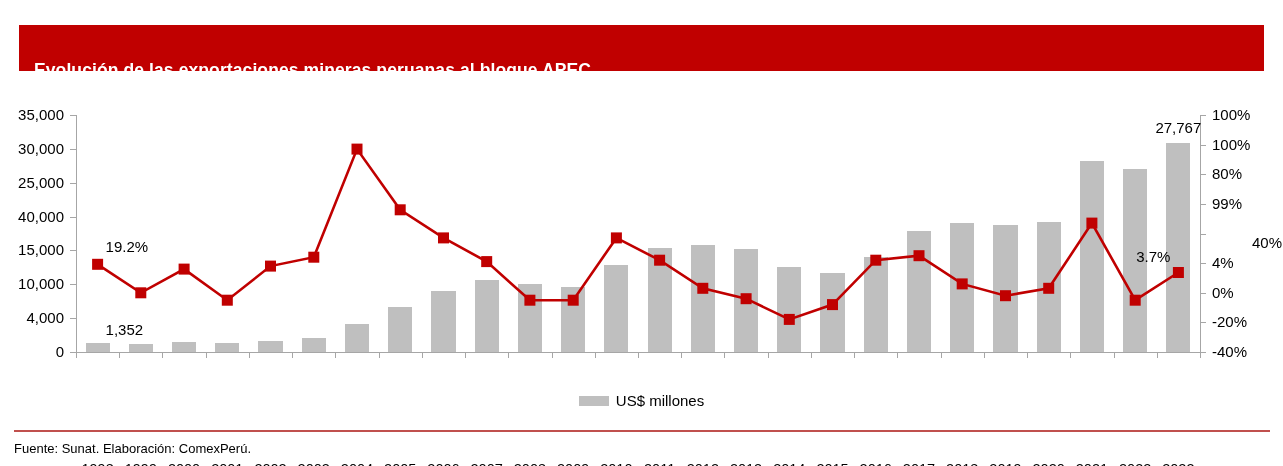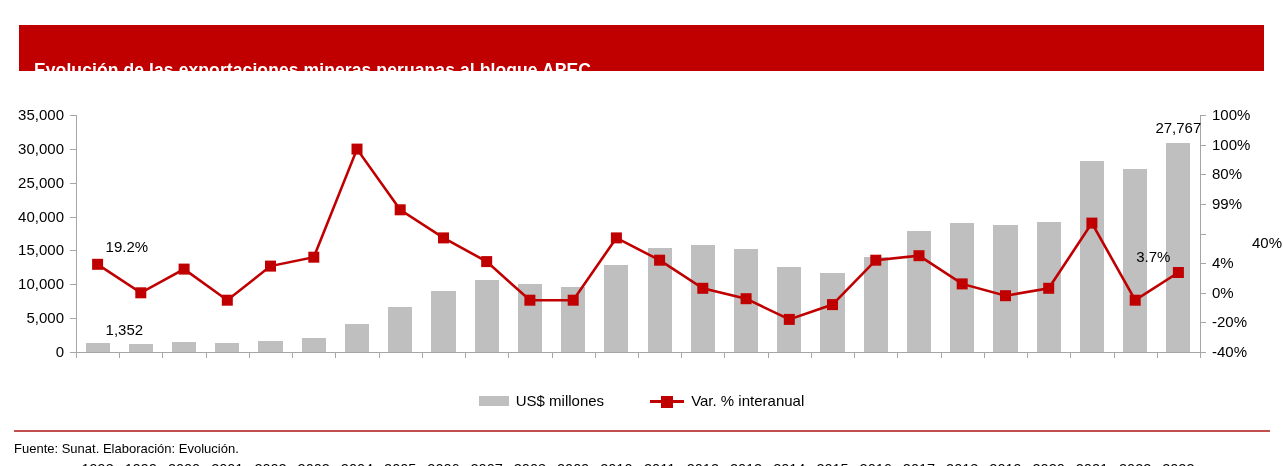--- a/index.html
+++ b/index.html
@@ -77,21 +77,21 @@
 
 <div id="chart-area">
   <div class="axis-line" id="y-axis-left"></div>
   <div class="axis-line" id="y-axis-right"></div>
   <div class="axis-line" id="x-axis"></div>
 
   <div id="left-ticks">
       <div class="tick" style="left: 70px; top: 252px;"></div>
       <div class="ytick-label" style="left: 0px; width: 64px; top: 243px;">0</div>
       <div class="tick" style="left: 70px; top: 218.143px;"></div>
-      <div class="ytick-label" style="left: 0px; width: 64px; top: 209.143px;">5,000</div>
+      <div class="ytick-label" style="left: 0px; width: 64px; top: 209.143px;">4,000</div>
       <div class="tick" style="left: 70px; top: 184.286px;"></div>
       <div class="ytick-label" style="left: 0px; width: 64px; top: 175.286px;">10,000</div>
       <div class="tick" style="left: 70px; top: 150.429px;"></div>
       <div class="ytick-label" style="left: 0px; width: 64px; top: 141.429px;">15,000</div>
       <div class="tick" style="left: 70px; top: 116.571px;"></div>
       <div class="ytick-label" style="left: 0px; width: 64px; top: 107.571px;">40,000</div>
       <div class="tick" style="left: 70px; top: 82.7143px;"></div>
       <div class="ytick-label" style="left: 0px; width: 64px; top: 73.7143px;">25,000</div>
       <div class="tick" style="left: 70px; top: 48.8571px;"></div>
       <div class="ytick-label" style="left: 0px; width: 64px; top: 39.8571px;">30,000</div>
@@ -239,23 +239,16 @@
       <div class="dlabel" style="top: 18.9525px; left: 1138.38px; width: 80px; text-align: center;">27,767</div>
       <div class="dlabel" style="top: 148.457px; right: 112.615px;">3.7%</div>
     </div>
 </div>
 
 <div id="legend">
   <div class="legend-item">
     <span class="legend-swatch-bar"></span>
     <span>US$ millones</span>
   </div>
-  <div class="legend-item">
-    <span class="legend-swatch-line">
-        <span class="ln"></span>
-        <span class="mk"></span>
-      </span>
-    <span>Var. % interanual</span>
-  </div>
 </div>
 
 <div id="footer-rule"></div>
-<div id="footer-text">Fuente: Sunat. Elaboración: Evolución.</div>
+<div id="footer-text">Fuente: Sunat. Elaboración: ComexPerú.</div>
 
 </body></html>

